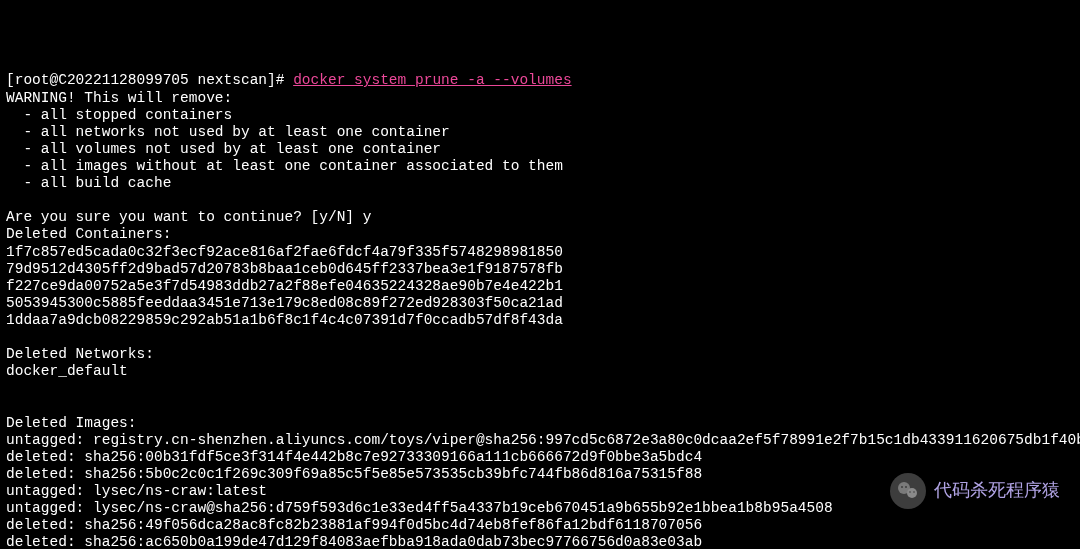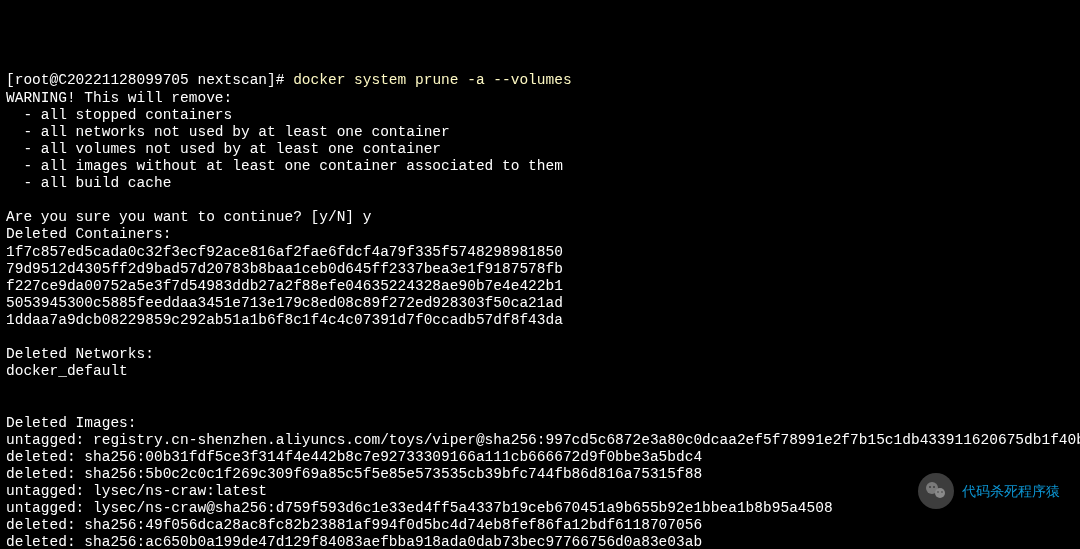--- a/index.html
+++ b/index.html
@@ -13,31 +13,31 @@
       font-family: "Consolas", "Monaco", "Courier New", monospace;
       font-size: 14.5px;
       line-height: 1.18;
       padding: 4px 6px;
       width: 1080px;
       height: 549px;
       overflow: hidden;
       white-space: pre;
       position: relative;
     }
-    .command { color: #fef9c3; }
+    .command { color: #ec4899; text-decoration: underline; }
     .line { display: block; }
     .watermark {
       position: absolute;
       right: 20px;
       bottom: 40px;
       display: flex;
       align-items: center;
       gap: 8px;
-      color: #0ea5e9;
-      font-size: 14px;
+      color: #c4b5fd;
+      font-size: 18px;
       font-family: "Microsoft YaHei", sans-serif;
       font-weight: 500;
       opacity: 0.9;
     }
     .watermark-icon {
       width: 36px;
       height: 36px;
       border-radius: 50%;
       background: #444;
       display: flex;

